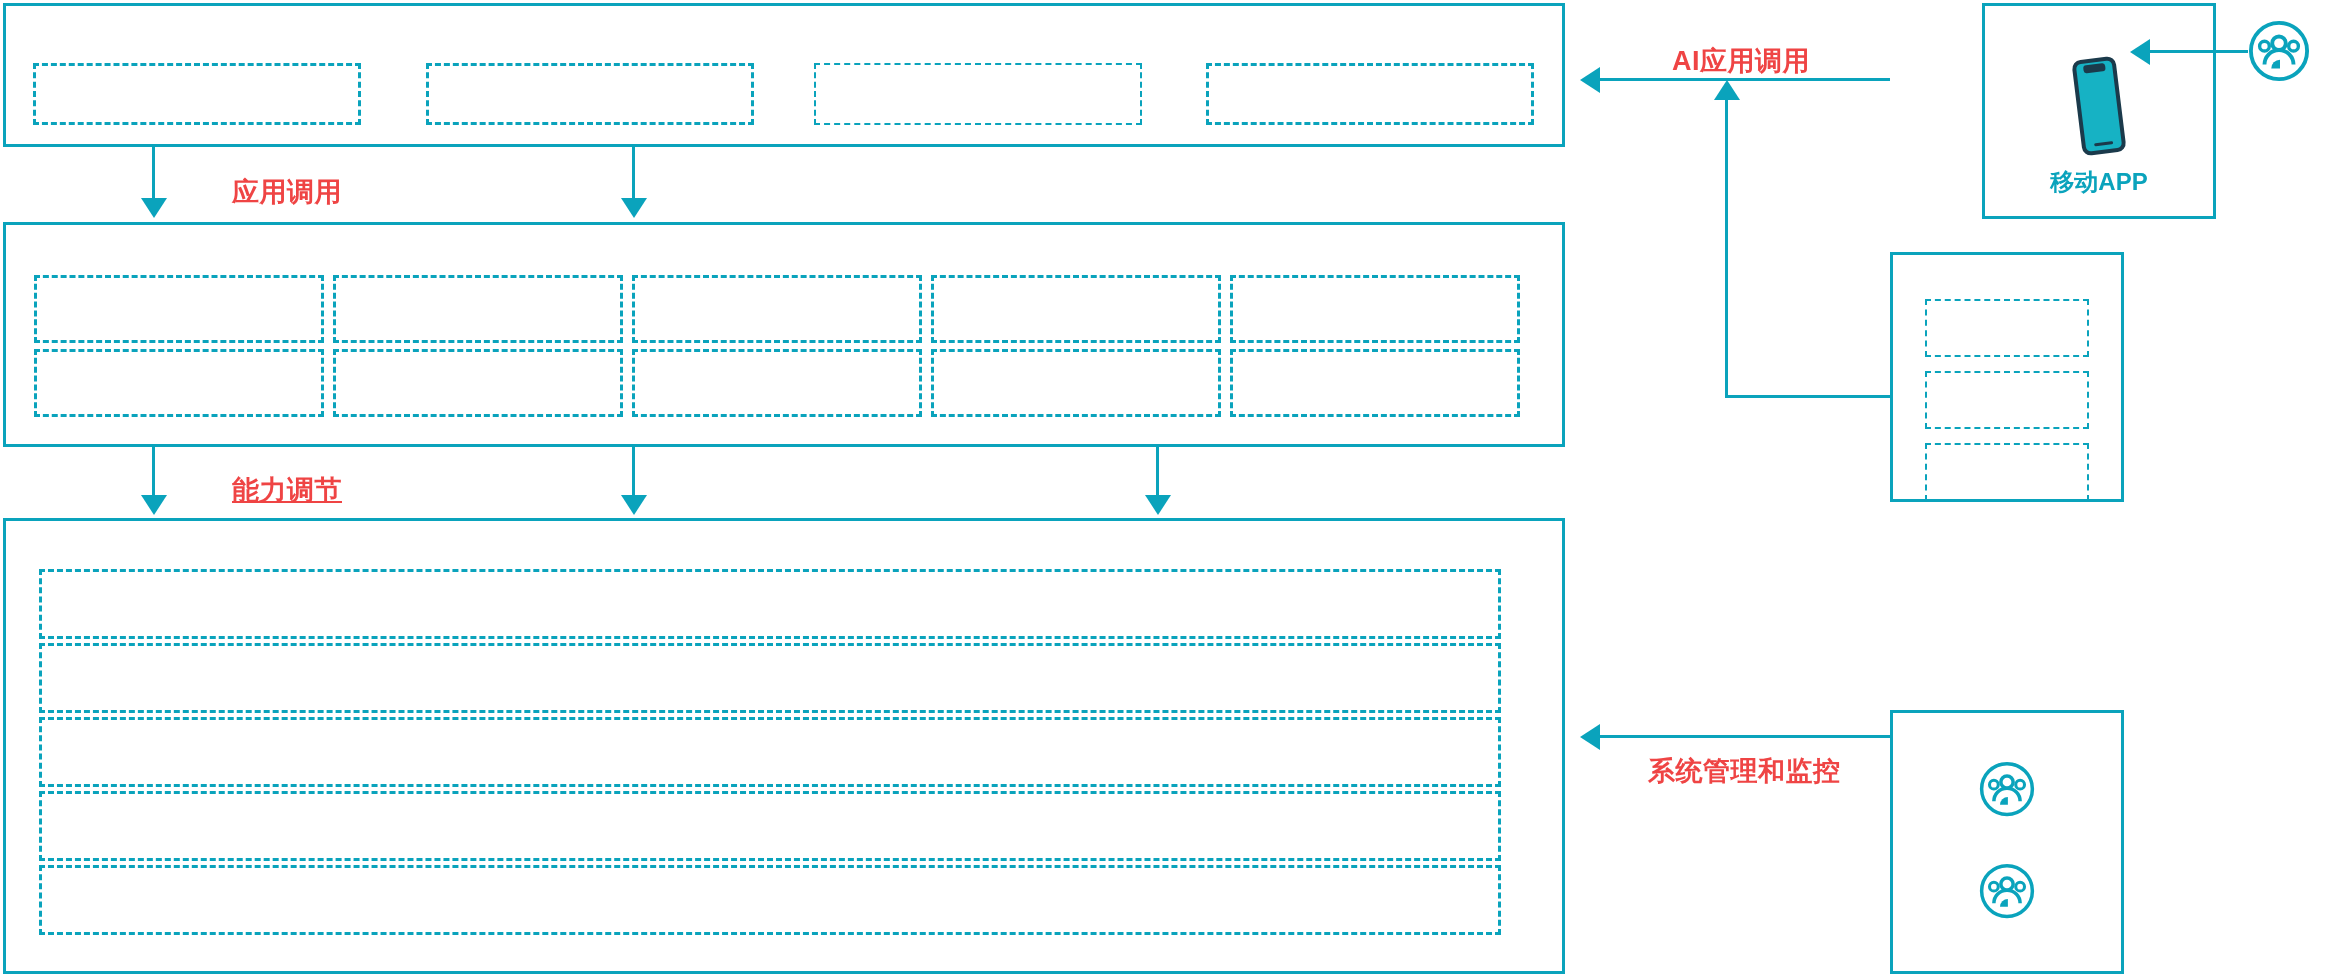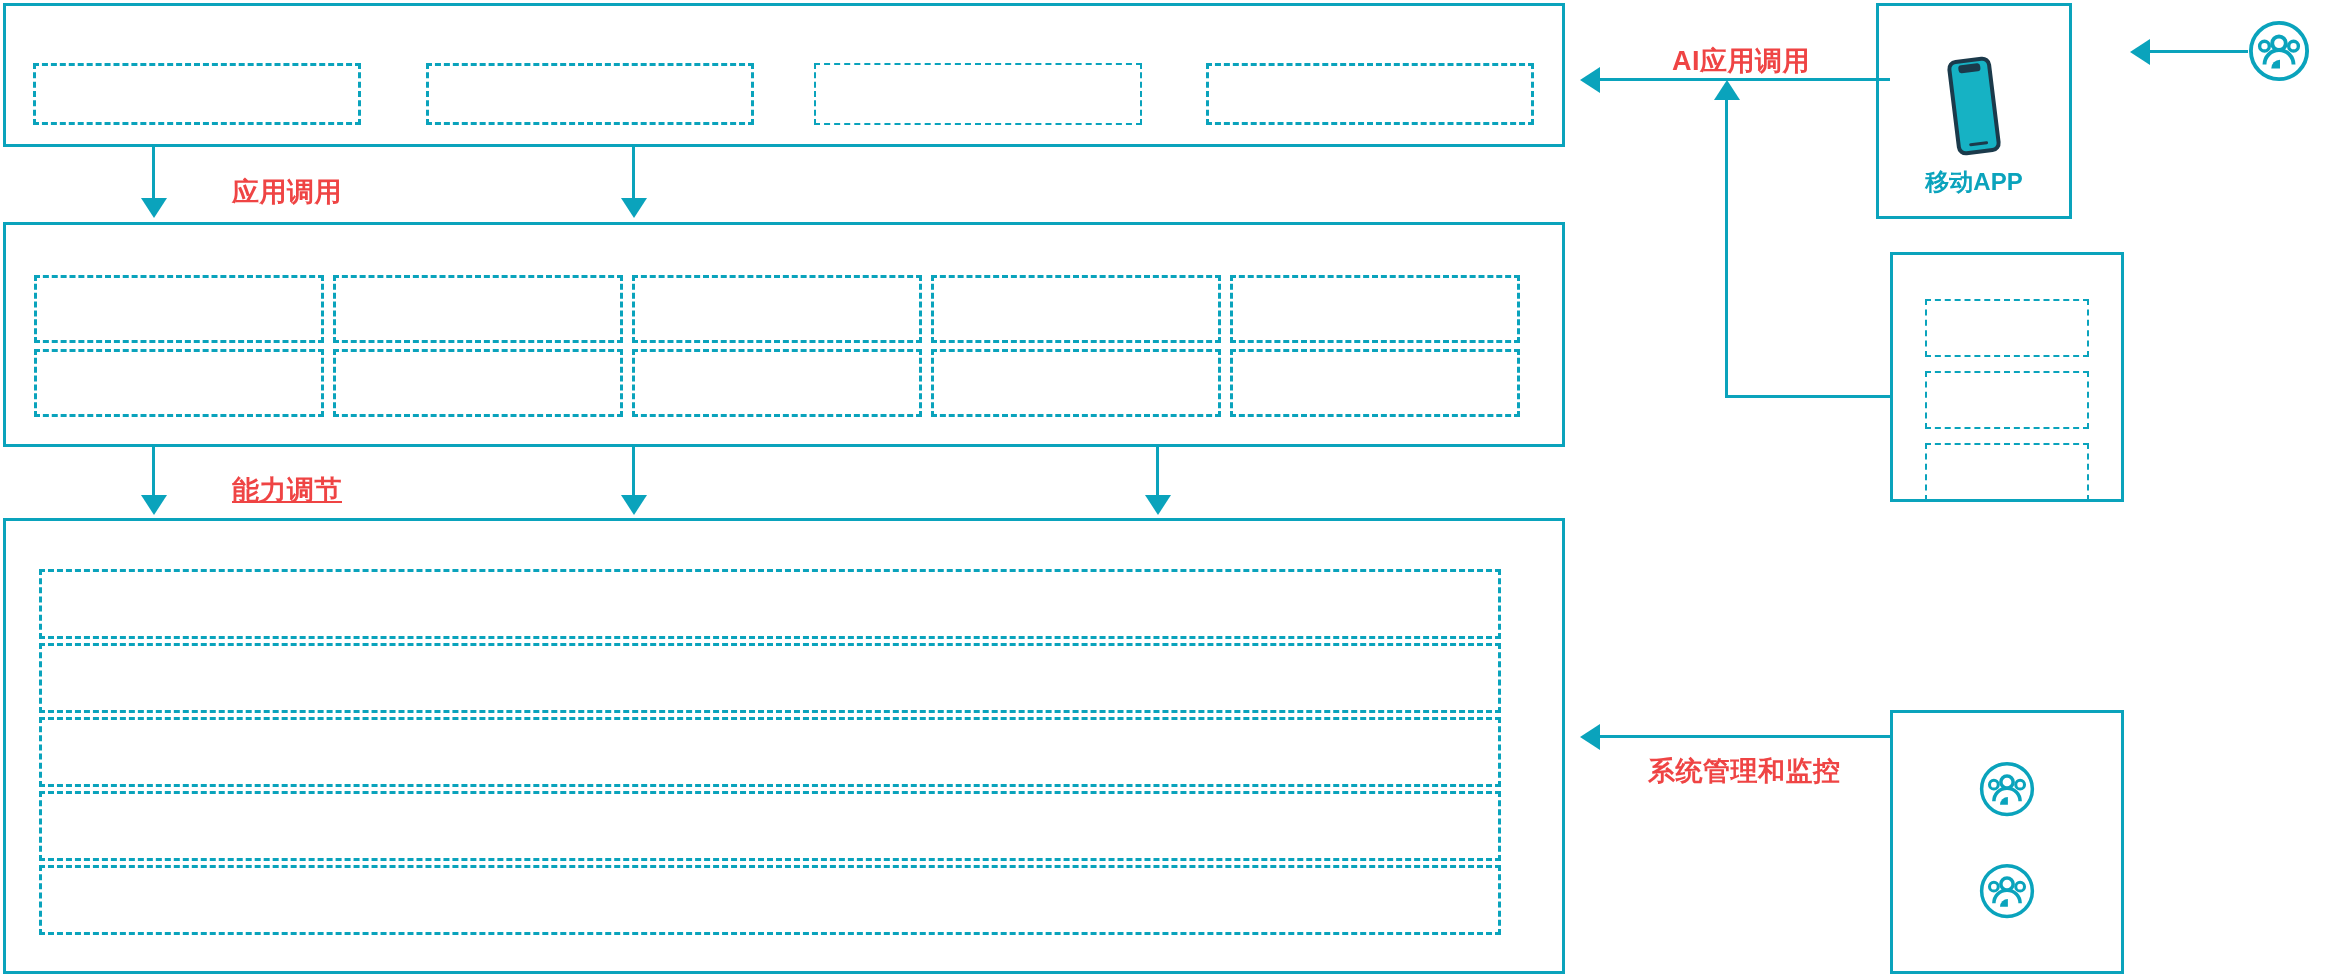--- a/index.html
+++ b/index.html
@@ -135,21 +135,21 @@
   <div class="label" style="left:232px; top:472px;text-decoration:underline;">能力调节</div>
 
   <div class="panel" style="left:3px; top:518px; width:1562px; height:456px;">
     <div class="dbox" style="left:33px; top:48px; width:1462px; height:70px;"></div>
     <div class="dbox" style="left:33px; top:122px; width:1462px; height:70px;"></div>
     <div class="dbox" style="left:33px; top:196px; width:1462px; height:70px;"></div>
     <div class="dbox" style="left:33px; top:270px; width:1462px; height:70px;"></div>
     <div class="dbox" style="left:33px; top:344px; width:1462px; height:70px;"></div>
   </div>
 
-  <div class="panel" style="left:1876px; top:3px; width:196px; height:216px;">
+  <div class="panel" style="left:1982px; top:3px; width:234px; height:216px;">
     <div class="icon-wrap" style="left:50%; top:48px; transform:translateX(-50%);">
       <svg width="60" height="104" viewBox="0 0 60 104">
         <g transform="rotate(-7 30 52)">
           <rect x="10" y="6" width="40" height="92" rx="7" ry="7" fill="#16b2c4" stroke="#1b3a4b" stroke-width="4"></rect>
           <path d="M22 10 h16 a3 3 0 0 1 3 3 v2 a3 3 0 0 1 -3 3 h-16 a3 3 0 0 1 -3 -3 v-2 a3 3 0 0 1 3 -3 z" fill="#1b3a4b"></path>
           <line x1="22" y1="90" x2="38" y2="90" stroke="#1b3a4b" stroke-width="3" stroke-linecap="round"></line>
         </g>
       </svg>
     </div>
     <div class="panel-caption" style="top:160px;">移动APP</div>

